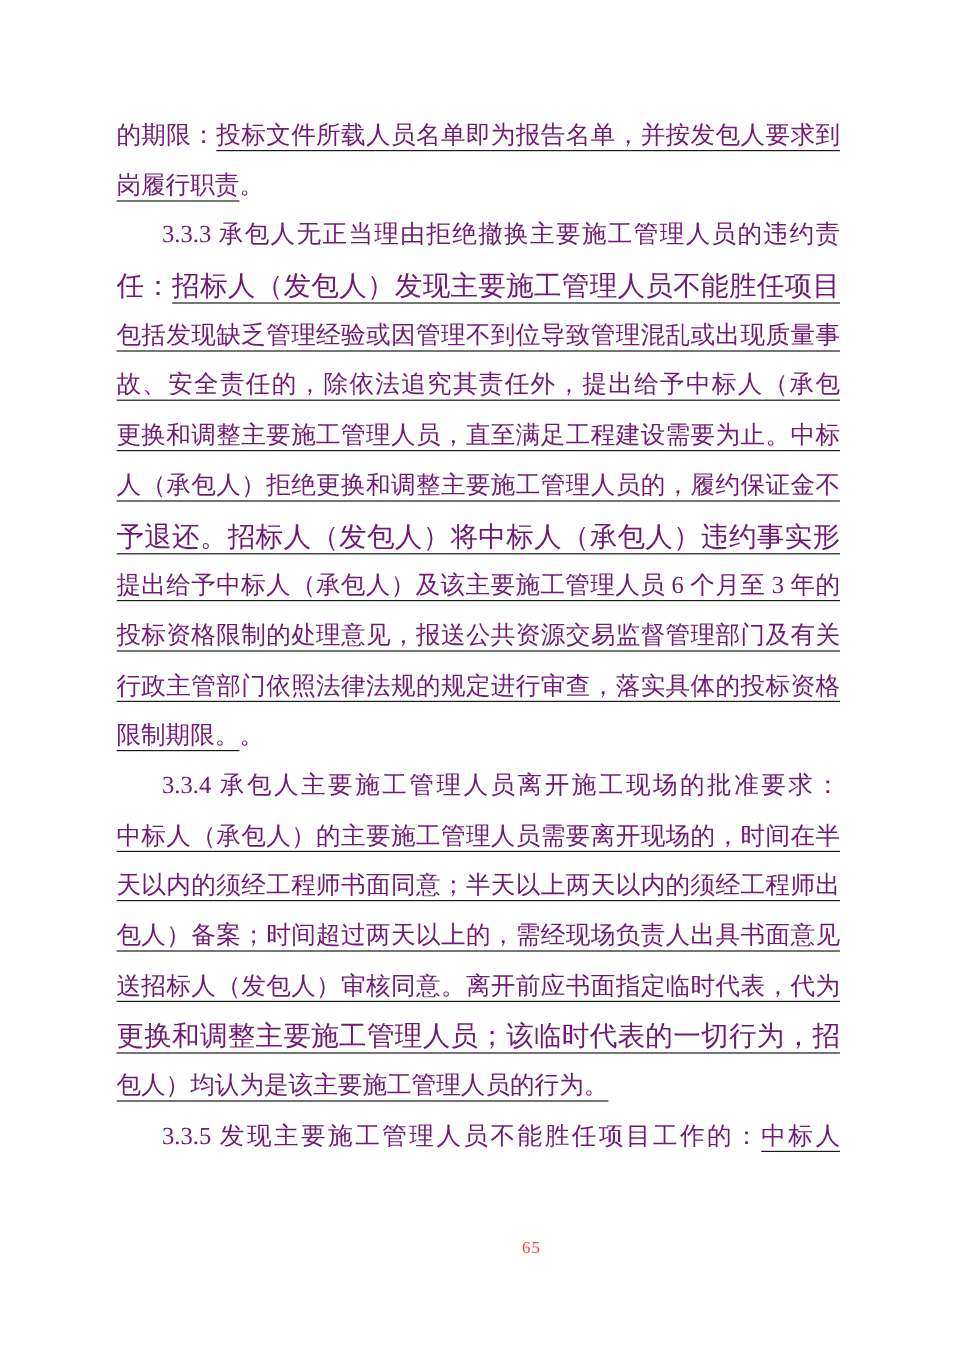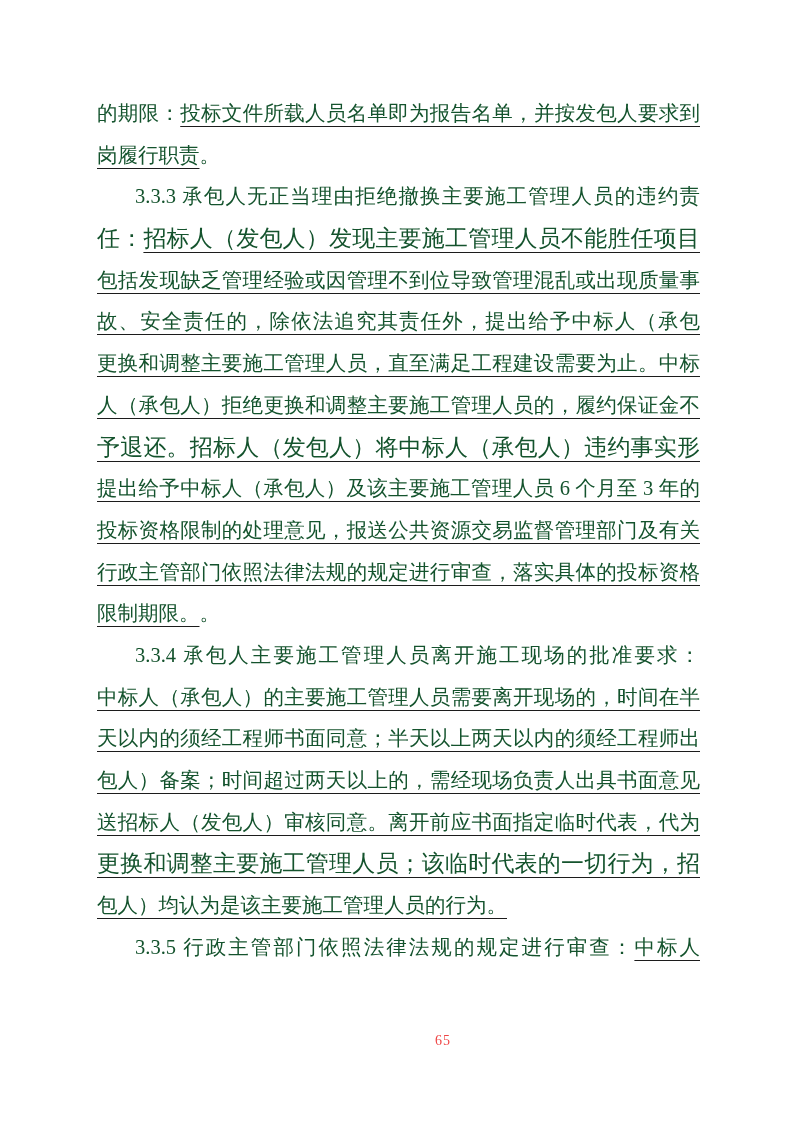--- a/index.html
+++ b/index.html
@@ -13,21 +13,21 @@
     width: 794px;
     height: 1122px;
     background: #ffffff;
     overflow: hidden;
   }
   #text-block {
     position: absolute;
     left: 97px;
     top: 93px;
     width: 603px;
-    color: #14532d;
+    color: #701a75;
     font-size: 20.5px;
   }
   .line {
     height: 41.7px;
     line-height: 41.7px;
     text-align: justify;
     text-align-last: justify;
     overflow: hidden;
   }
   .line.last-left {
@@ -75,16 +75,16 @@
       <div class="line"><span class="u">投标资格限制的处理意见，报送公共资源交易监督管理部门及有关</span></div>
       <div class="line"><span class="u">行政主管部门依照法律法规的规定进行审查，落实具体的投标资格</span></div>
       <div class="line last-left"><span class="u">限制期限。</span><span class="plain">。</span></div>
       <div class="line indent"><span class="plain">3.3.4 承包人主要施工管理人员离开施工现场的批准要求：</span></div>
       <div class="line"><span class="u">中标人（承包人）的主要施工管理人员需要离开现场的，时间在半</span></div>
       <div class="line"><span class="u">天以内的须经工程师书面同意；半天以上两天以内的须经工程师出</span></div>
       <div class="line"><span class="u">包人）备案；时间超过两天以上的，需经现场负责人出具书面意见</span></div>
       <div class="line"><span class="u">送招标人（发包人）审核同意。离开前应书面指定临时代表，代为</span></div>
       <div class="line tight"><span class="u">更换和调整主要施工管理人员；该临时代表的一切行为，招标人（发</span></div>
       <div class="line last-left"><span class="u">包人）均认为是该主要施工管理人员的行为。</span></div>
-      <div class="line indent"><span class="plain">3.3.5 行政主管部门依照法律法规的规定进行审查：</span><span class="u">中标人</span></div>
+      <div class="line indent"><span class="plain">3.3.5 发现主要施工管理人员不能胜任项目工作的：</span><span class="u">中标人</span></div>
     </div>
   <div class="page-number">65</div>
 </div>
 
 </body></html>

